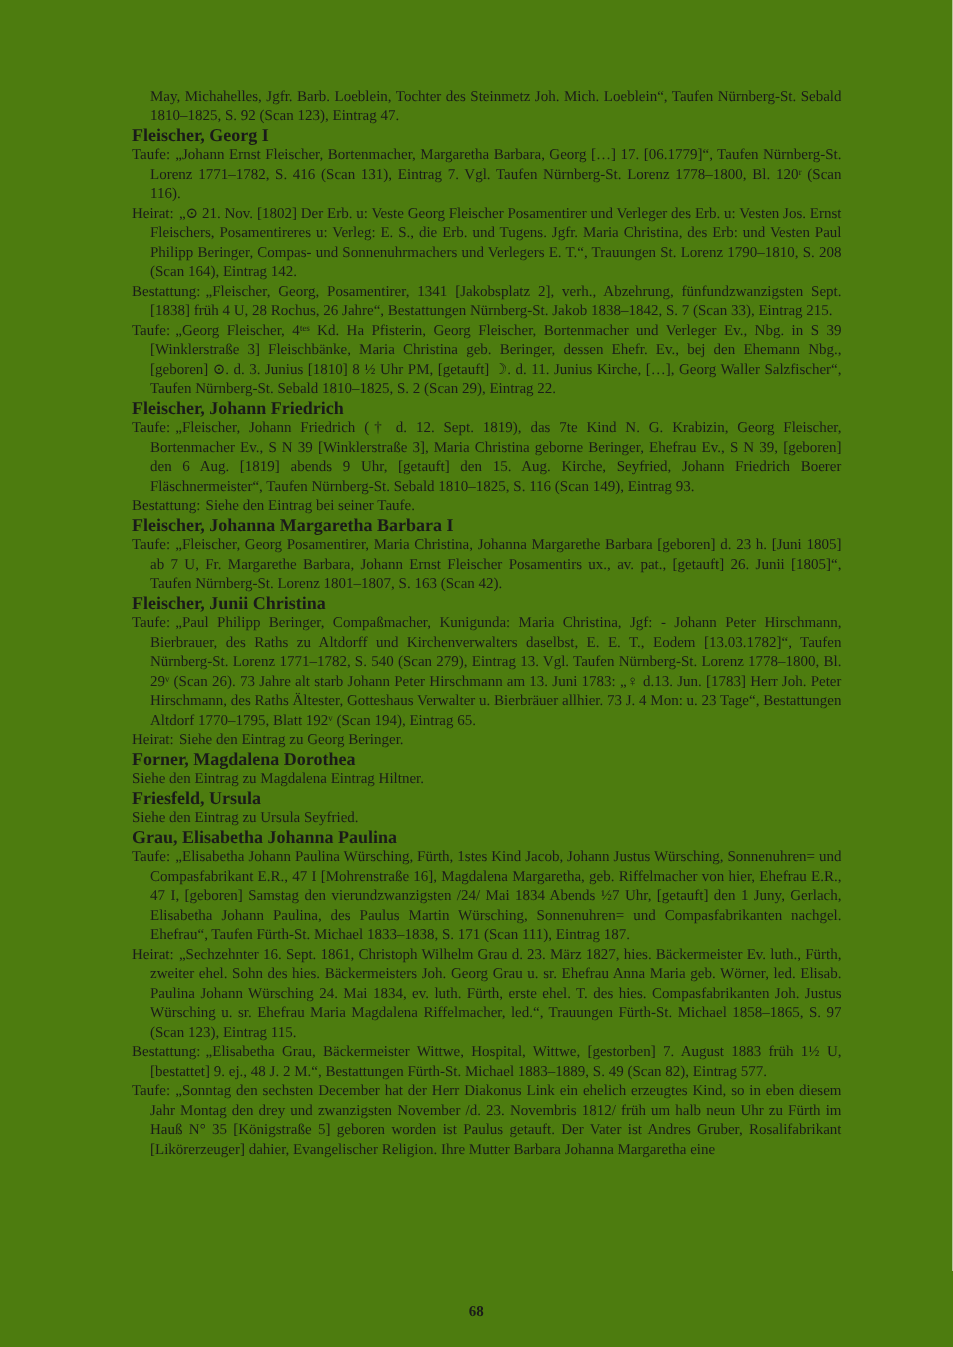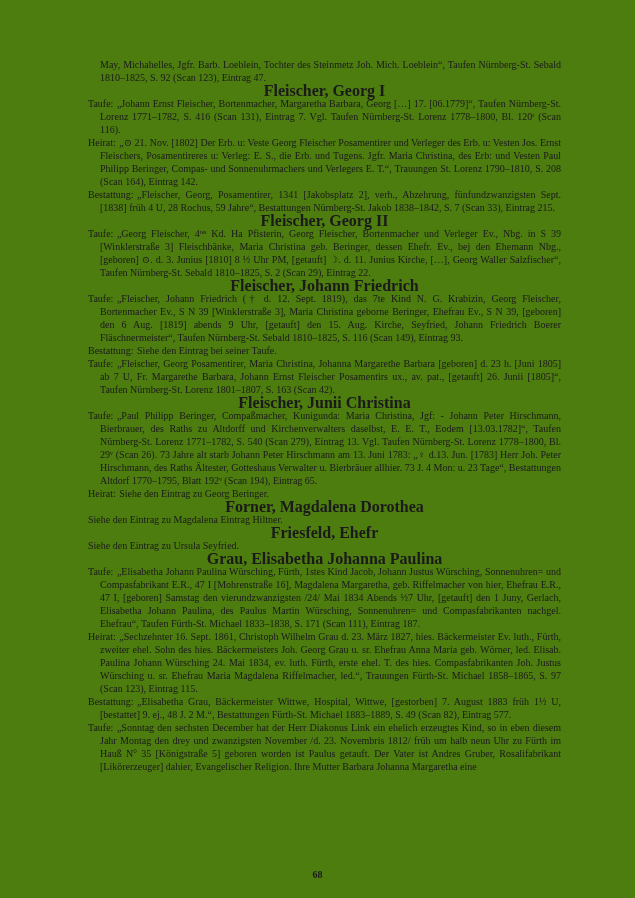--- a/index.html
+++ b/index.html
@@ -17,23 +17,23 @@
     background: #4d7c0f;
   }
   .text-body {
     font-size: 10px;
     line-height: 13px;
     text-align: justify;
     max-height: 806px;
     overflow: hidden;
   }
   .heading {
-    font-size: 16px;
+    font-size: 12px;
     font-weight: bold;
-    text-align: center;
+    text-align: left;
     line-height: 13px;
   }
   .record {
     padding-left: 12px;
     text-indent: -12px;
   }
   .continuation {
     text-indent: 0;
   }
   .rl { margin-right: 3.5px; }
@@ -54,48 +54,48 @@
   <div class="text-body">
 
     <p class="record continuation">May, Michahelles, Jgfr. Barb. Loeblein, Tochter des Steinmetz Joh. Mich. Loeblein“, Taufen Nürnberg-St. Sebald 1810–1825, S. 92 (Scan 123), Eintrag 47.</p>
 
     <p class="heading">Fleischer, Georg I</p>
 
     <p class="record"><span class="rl">Taufe:</span><span>„Johann Ernst Fleischer, Bortenmacher, Margaretha Barbara, Georg […] 17. [06.1779]“, Taufen Nürnberg-St. Lorenz 1771–1782, S. 416 (Scan 131), Eintrag 7. Vgl. Taufen Nürnberg-St. Lorenz 1778–1800, Bl. 120ʳ (Scan 116).</span></p>
 
     <p class="record"><span class="rl">Heirat:</span><span>„⊙ 21. Nov. [1802] Der Erb. u: Veste Georg Fleischer Posamentirer und Verleger des Erb. u: Vesten Jos. Ernst Fleischers, Posamentireres u: Verleg: E. S., die Erb. und Tugens. Jgfr. Maria Christina, des Erb: und Vesten Paul Philipp Beringer, Compas- und Sonnenuhrmachers und Verlegers E. T.“, Trauungen St. Lorenz 1790–1810, S. 208 (Scan 164), Eintrag 142.</span></p>
 
-    <p class="record"><span class="rl">Bestattung:</span><span>„Fleischer, Georg, Posamentirer, 1341 [Jakobsplatz 2], verh., Abzehrung, fünfundzwanzigsten Sept. [1838] früh 4 U, 28 Rochus, 59 Jahre“, Bestattungen Nürnberg-St. Jakob 1838–1842, S. 7 (Scan 33), Eintrag 215.</span></p>
+    <p class="record"><span class="rl">Bestattung:</span><span>„Fleischer, Georg, Posamentirer, 1341 [Jakobsplatz 2], verh., Abzehrung, fünfundzwanzigsten Sept. [1838] früh 4 U, 28 Rochus, 26 Jahre“, Bestattungen Nürnberg-St. Jakob 1838–1842, S. 7 (Scan 33), Eintrag 215.</span></p>
 
-    <p class="heading">Fleischer, Georg II</p>
 
     <p class="record"><span class="rl">Taufe:</span><span>„Georg Fleischer, 4ᵗᵉˢ Kd. Ha Pfisterin, Georg Fleischer, Bortenmacher und Verleger Ev., Nbg. in S 39 [Winklerstraße 3] Fleischbänke, Maria Christina geb. Beringer, dessen Ehefr. Ev., bej den Ehemann Nbg., [geboren] ⊙. d. 3. Junius [1810] 8 ½ Uhr PM, [getauft] ☽. d. 11. Junius Kirche, […], Georg Waller Salzfischer“, Taufen Nürnberg-St. Sebald 1810–1825, S. 2 (Scan 29), Eintrag 22.</span></p>
 
     <p class="heading">Fleischer, Johann Friedrich</p>
 
     <p class="record"><span class="rl">Taufe:</span><span>„Fleischer, Johann Friedrich († d. 12. Sept. 1819), das 7te Kind N. G. Krabizin, Georg Fleischer, Bortenmacher Ev., S N 39 [Winklerstraße 3], Maria Christina geborne Beringer, Ehefrau Ev., S N 39, [geboren] den 6 Aug. [1819] abends 9 Uhr, [getauft] den 15. Aug. Kirche, Seyfried, Johann Friedrich Boerer Fläschnermeister“, Taufen Nürnberg-St. Sebald 1810–1825, S. 116 (Scan 149), Eintrag 93.</span></p>
 
     <p class="record"><span class="rl">Bestattung:</span><span>Siehe den Eintrag bei seiner Taufe.</span></p>
 
+    <p class="heading">Fleischer, Johanna Margaretha Barbara I</p>
 
     <p class="record"><span class="rl">Taufe:</span><span>„Fleischer, Georg Posamentirer, Maria Christina, Johanna Margarethe Barbara [geboren] d. 23 h. [Juni 1805] ab 7 U, Fr. Margarethe Barbara, Johann Ernst Fleischer Posamentirs ux., av. pat., [getauft] 26. Junii [1805]“, Taufen Nürnberg-St. Lorenz 1801–1807, S. 163 (Scan 42).</span></p>
 
 
 
     <p class="heading">Fleischer, Junii Christina</p>
 
     <p class="record"><span class="rl">Taufe:</span><span>„Paul Philipp Beringer, Compaßmacher, Kunigunda: Maria Christina, Jgf: - Johann Peter Hirschmann, Bierbrauer, des Raths zu Altdorff und Kirchenverwalters daselbst, E. E. T., Eodem [13.03.1782]“, Taufen Nürnberg-St. Lorenz 1771–1782, S. 540 (Scan 279), Eintrag 13. Vgl. Taufen Nürnberg-St. Lorenz 1778–1800, Bl. 29ᵛ (Scan 26). 73 Jahre alt starb Johann Peter Hirschmann am 13. Juni 1783: „♀ d.13. Jun. [1783] Herr Joh. Peter Hirschmann, des Raths Ältester, Gotteshaus Verwalter u. Bierbräuer allhier. 73 J. 4 Mon: u. 23 Tage“, Bestattungen Altdorf 1770–1795, Blatt 192ᵛ (Scan 194), Eintrag 65.</span></p>
 
     <p class="record"><span class="rl">Heirat:</span><span>Siehe den Eintrag zu Georg Beringer.</span></p>
 
     <p class="heading">Forner, Magdalena Dorothea</p>
 
     <p class="record">Siehe den Eintrag zu Magdalena Eintrag Hiltner.</p>
 
-    <p class="heading">Friesfeld, Ehefr</p>
+    <p class="heading">Friesfeld, Ursula</p>
 
     <p class="record">Siehe den Eintrag zu Ursula Seyfried.</p>
 
     <p class="heading">Grau, Elisabetha Johanna Paulina</p>
 
     <p class="record"><span class="rl">Taufe:</span><span>„Elisabetha Johann Paulina Würsching, Fürth, 1stes Kind Jacob, Johann Justus Würsching, Sonnenuhren= und Compasfabrikant E.R., 47 I [Mohrenstraße 16], Magdalena Margaretha, geb. Riffelmacher von hier, Ehefrau E.R., 47 I, [geboren] Samstag den vierundzwanzigsten /24/ Mai 1834 Abends ½7 Uhr, [getauft] den 1 Juny, Gerlach, Elisabetha Johann Paulina, des Paulus Martin Würsching, Sonnenuhren= und Compasfabrikanten nachgel. Ehefrau“, Taufen Fürth-St. Michael 1833–1838, S. 171 (Scan 111), Eintrag 187.</span></p>
 
     <p class="record"><span class="rl">Heirat:</span><span>„Sechzehnter 16. Sept. 1861, Christoph Wilhelm Grau d. 23. März 1827, hies. Bäckermeister Ev. luth., Fürth, zweiter ehel. Sohn des hies. Bäckermeisters Joh. Georg Grau u. sr. Ehefrau Anna Maria geb. Wörner, led. Elisab. Paulina Johann Würsching 24. Mai 1834, ev. luth. Fürth, erste ehel. T. des hies. Compasfabrikanten Joh. Justus Würsching u. sr. Ehefrau Maria Magdalena Riffelmacher, led.“, Trauungen Fürth-St. Michael 1858–1865, S. 97 (Scan 123), Eintrag 115.</span></p>
 
     <p class="record"><span class="rl">Bestattung:</span><span>„Elisabetha Grau, Bäckermeister Wittwe, Hospital, Wittwe, [gestorben] 7. August 1883 früh 1½ U, [bestattet] 9. ej., 48 J. 2 M.“, Bestattungen Fürth-St. Michael 1883–1889, S. 49 (Scan 82), Eintrag 577.</span></p>

